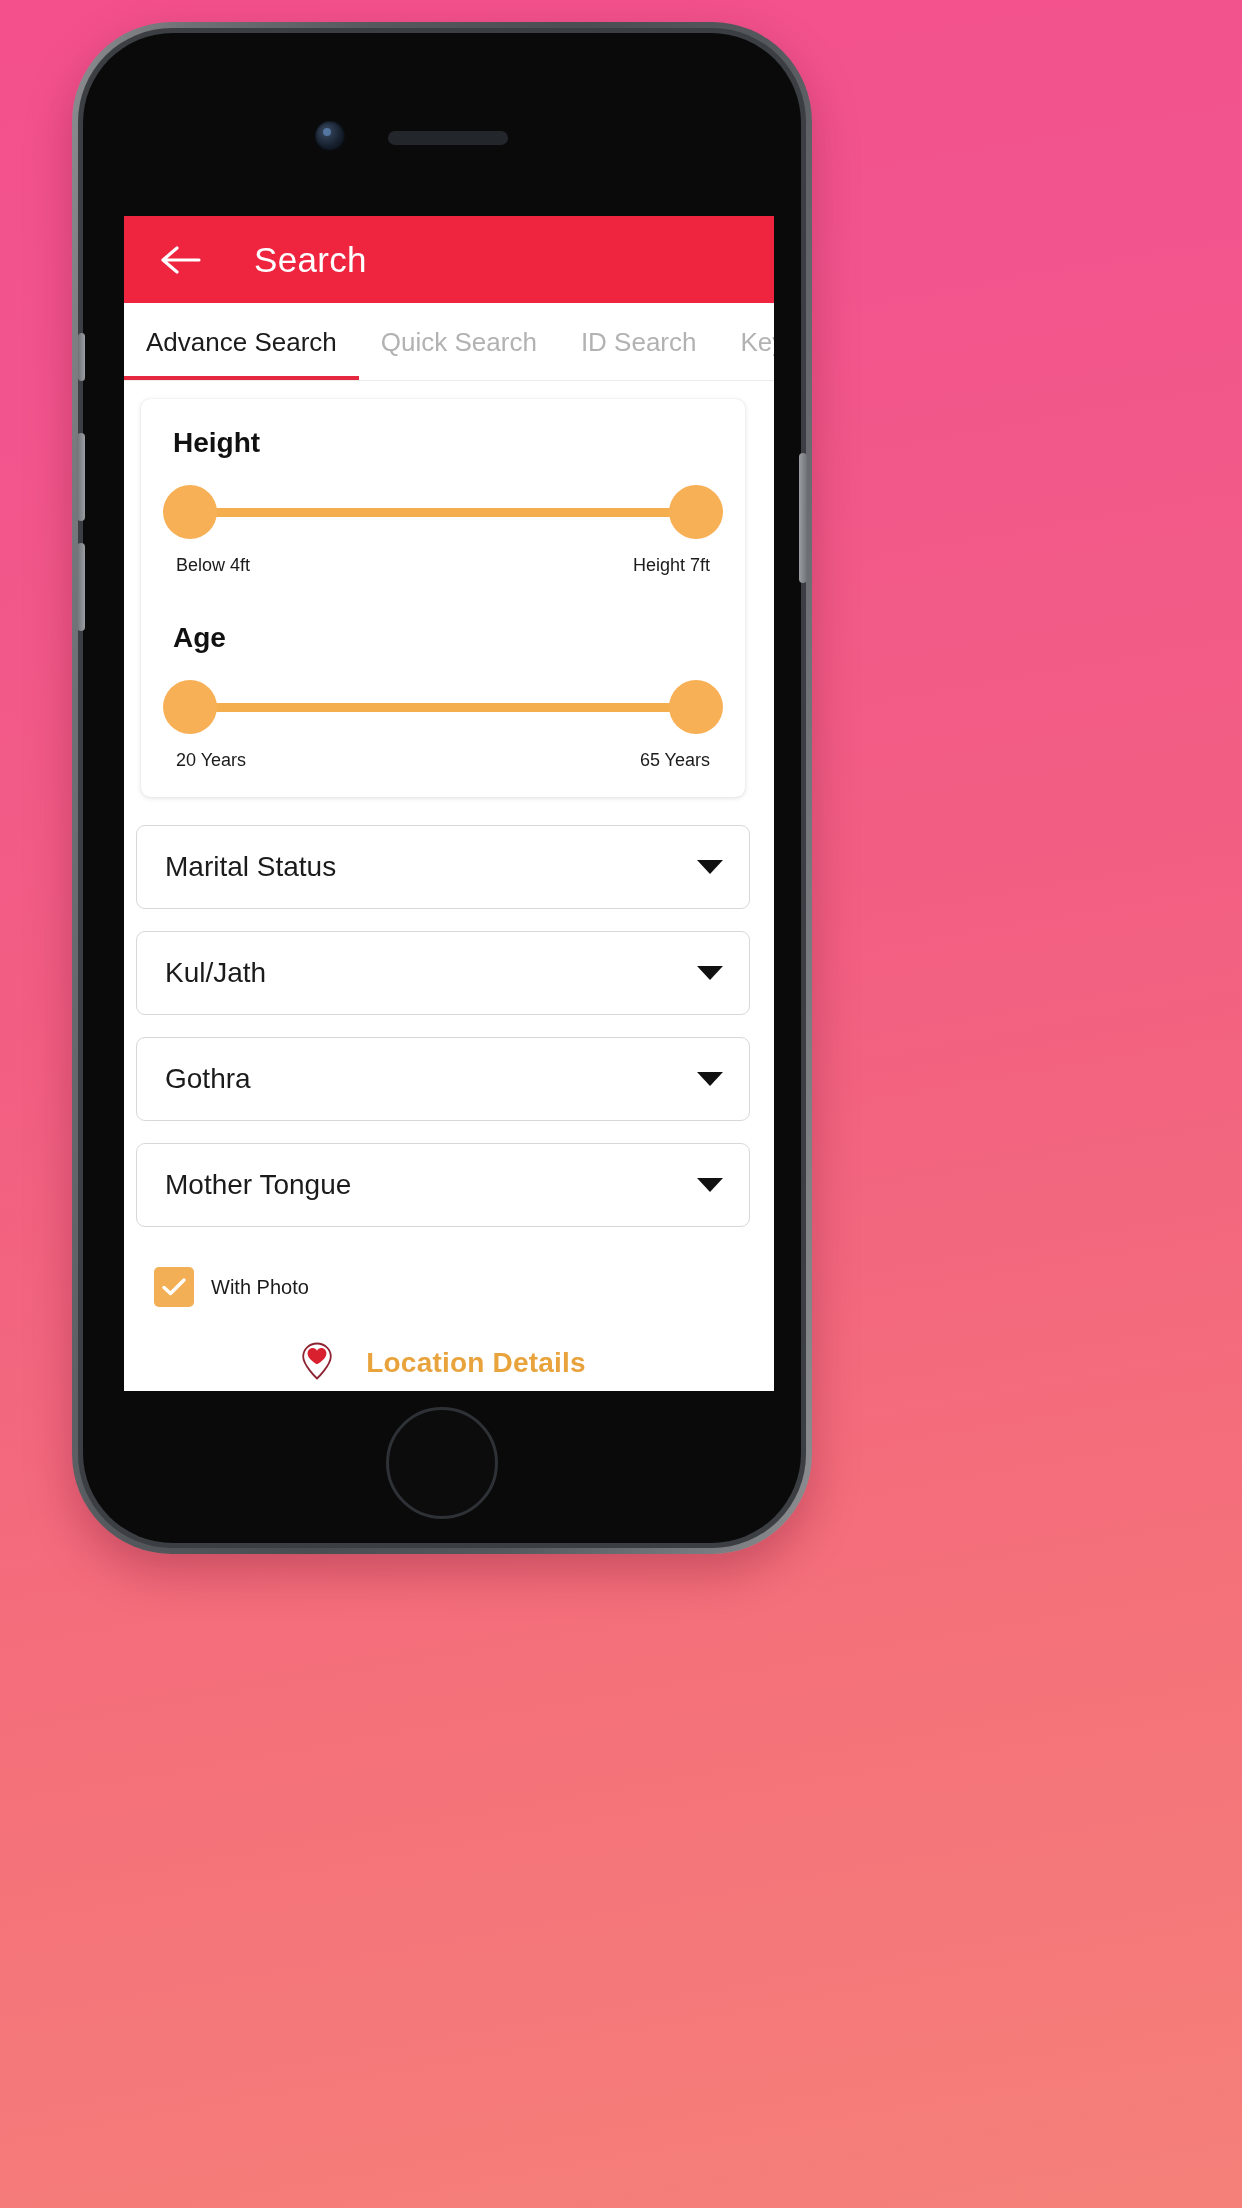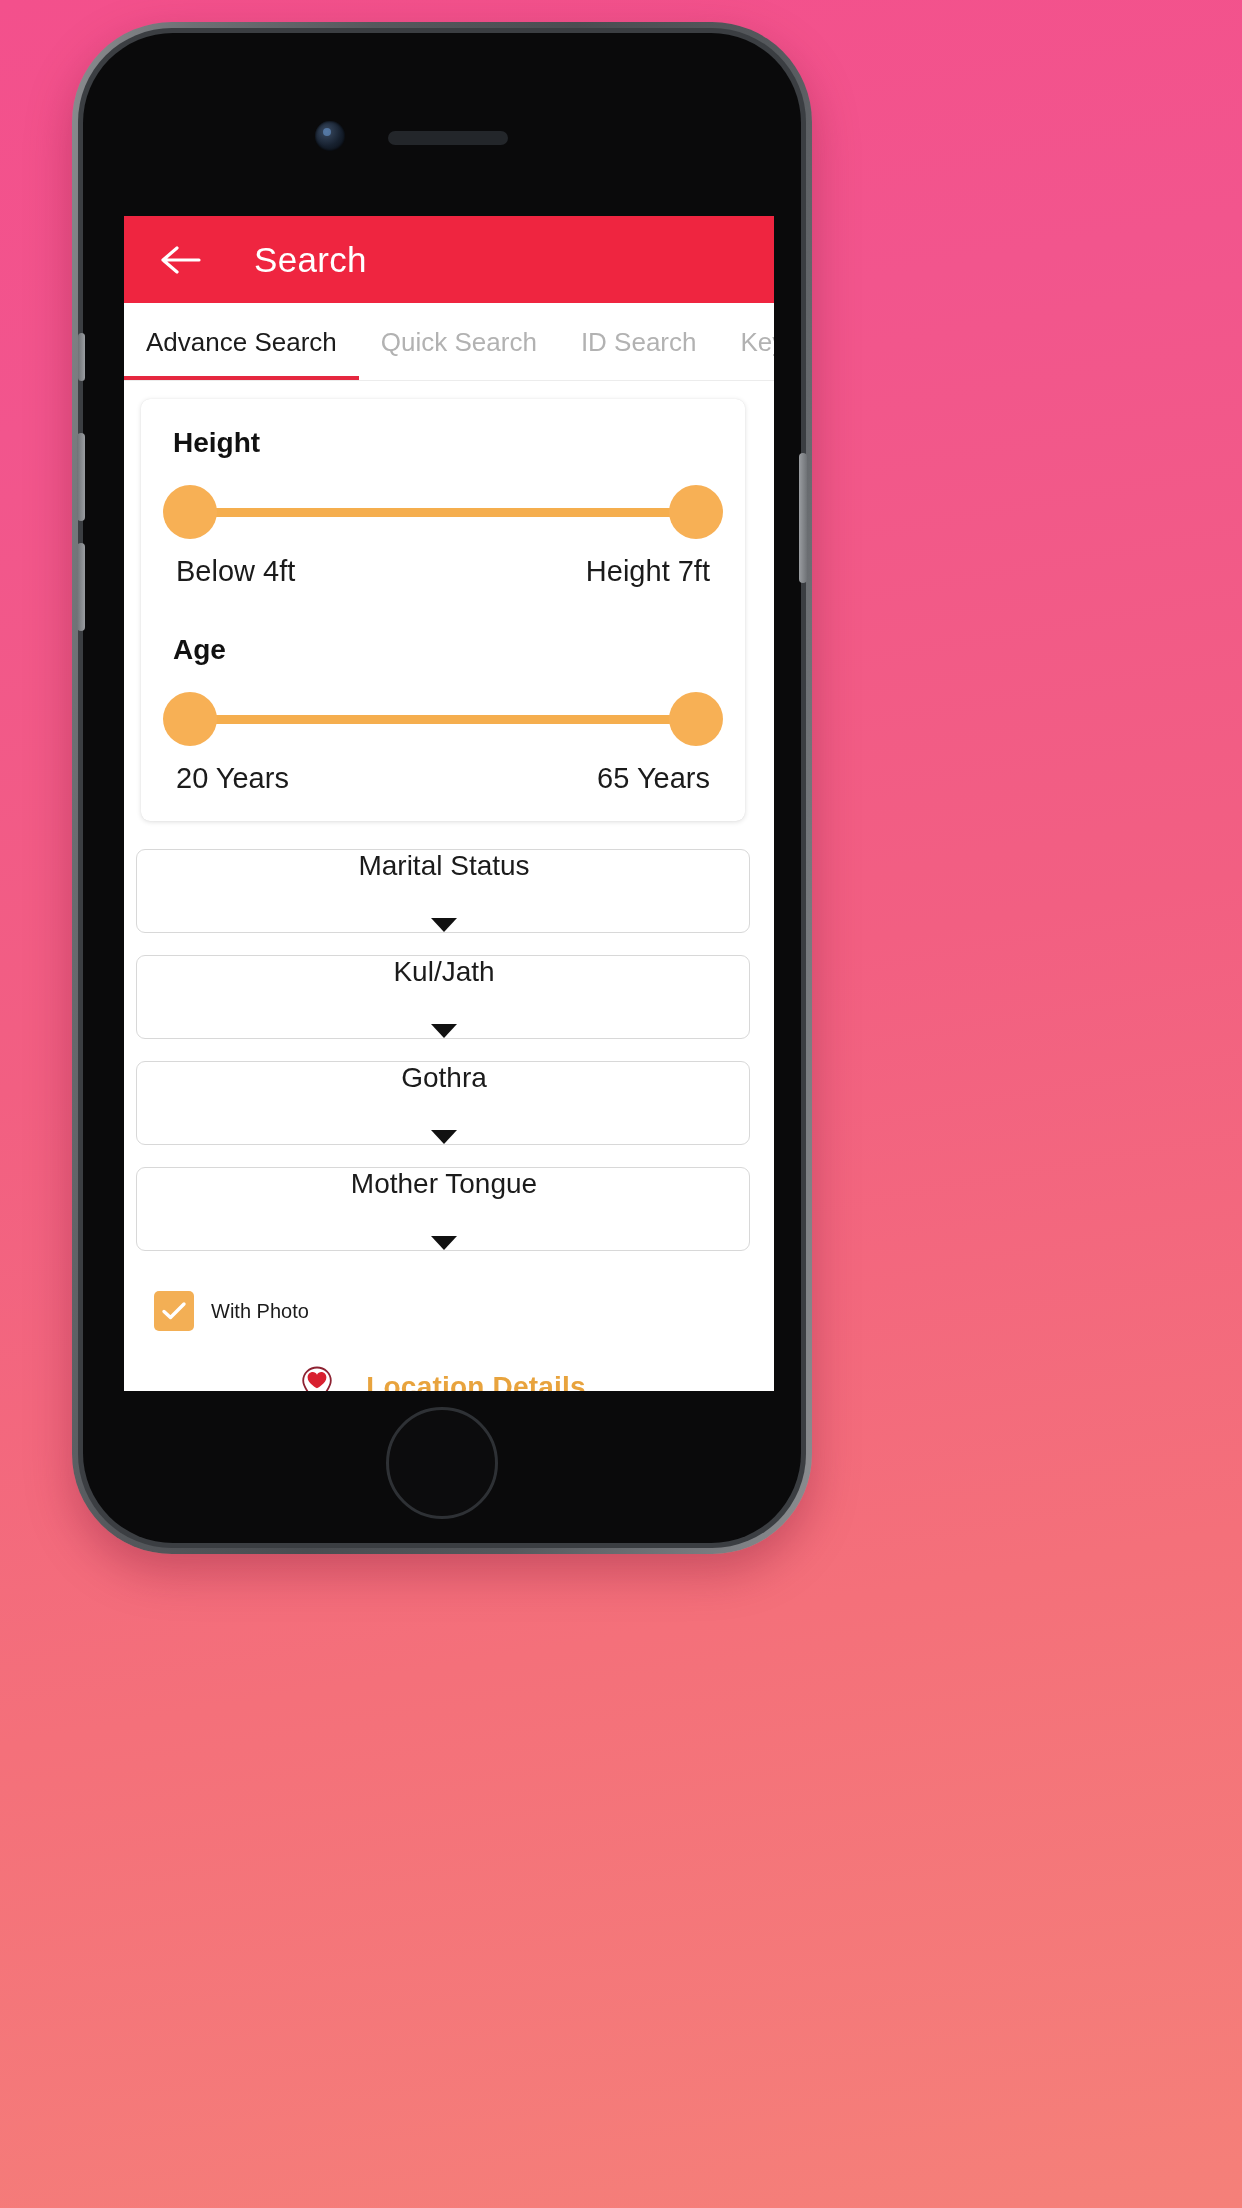--- a/index.html
+++ b/index.html
@@ -203,38 +203,37 @@
     background: #f7b055;
     cursor: pointer;
   }
   .knob.left  { left: 0; }
   .knob.right { right: 0; }
   .slider-labels {
     display: flex;
     justify-content: space-between;
     margin-top: 12px;
     padding: 0 13px;
-    font-size: 29px;
+    font-size: 18px;
     color: #1b1b1b;
   }
 
   
   .dropdowns { margin-top: 28px; padding: 0 8px; }
   .dropdown {
     height: 84px;
     border: 1px solid #d8d8d8;
     border-radius: 9px;
     background: #fff;
     display: flex;
     align-items: center;
     justify-content: space-between;
     padding: 0 26px 0 28px;
     margin-bottom: 22px;
     cursor: pointer;
-    flex-direction: column;
   }
   .dropdown-label {
     font-size: 28px;
     color: #1b1b1b;
   }
   .caret {
     width: 0; height: 0;
     border-left: 13px solid transparent;
     border-right: 13px solid transparent;
     border-top: 14px solid #111;

